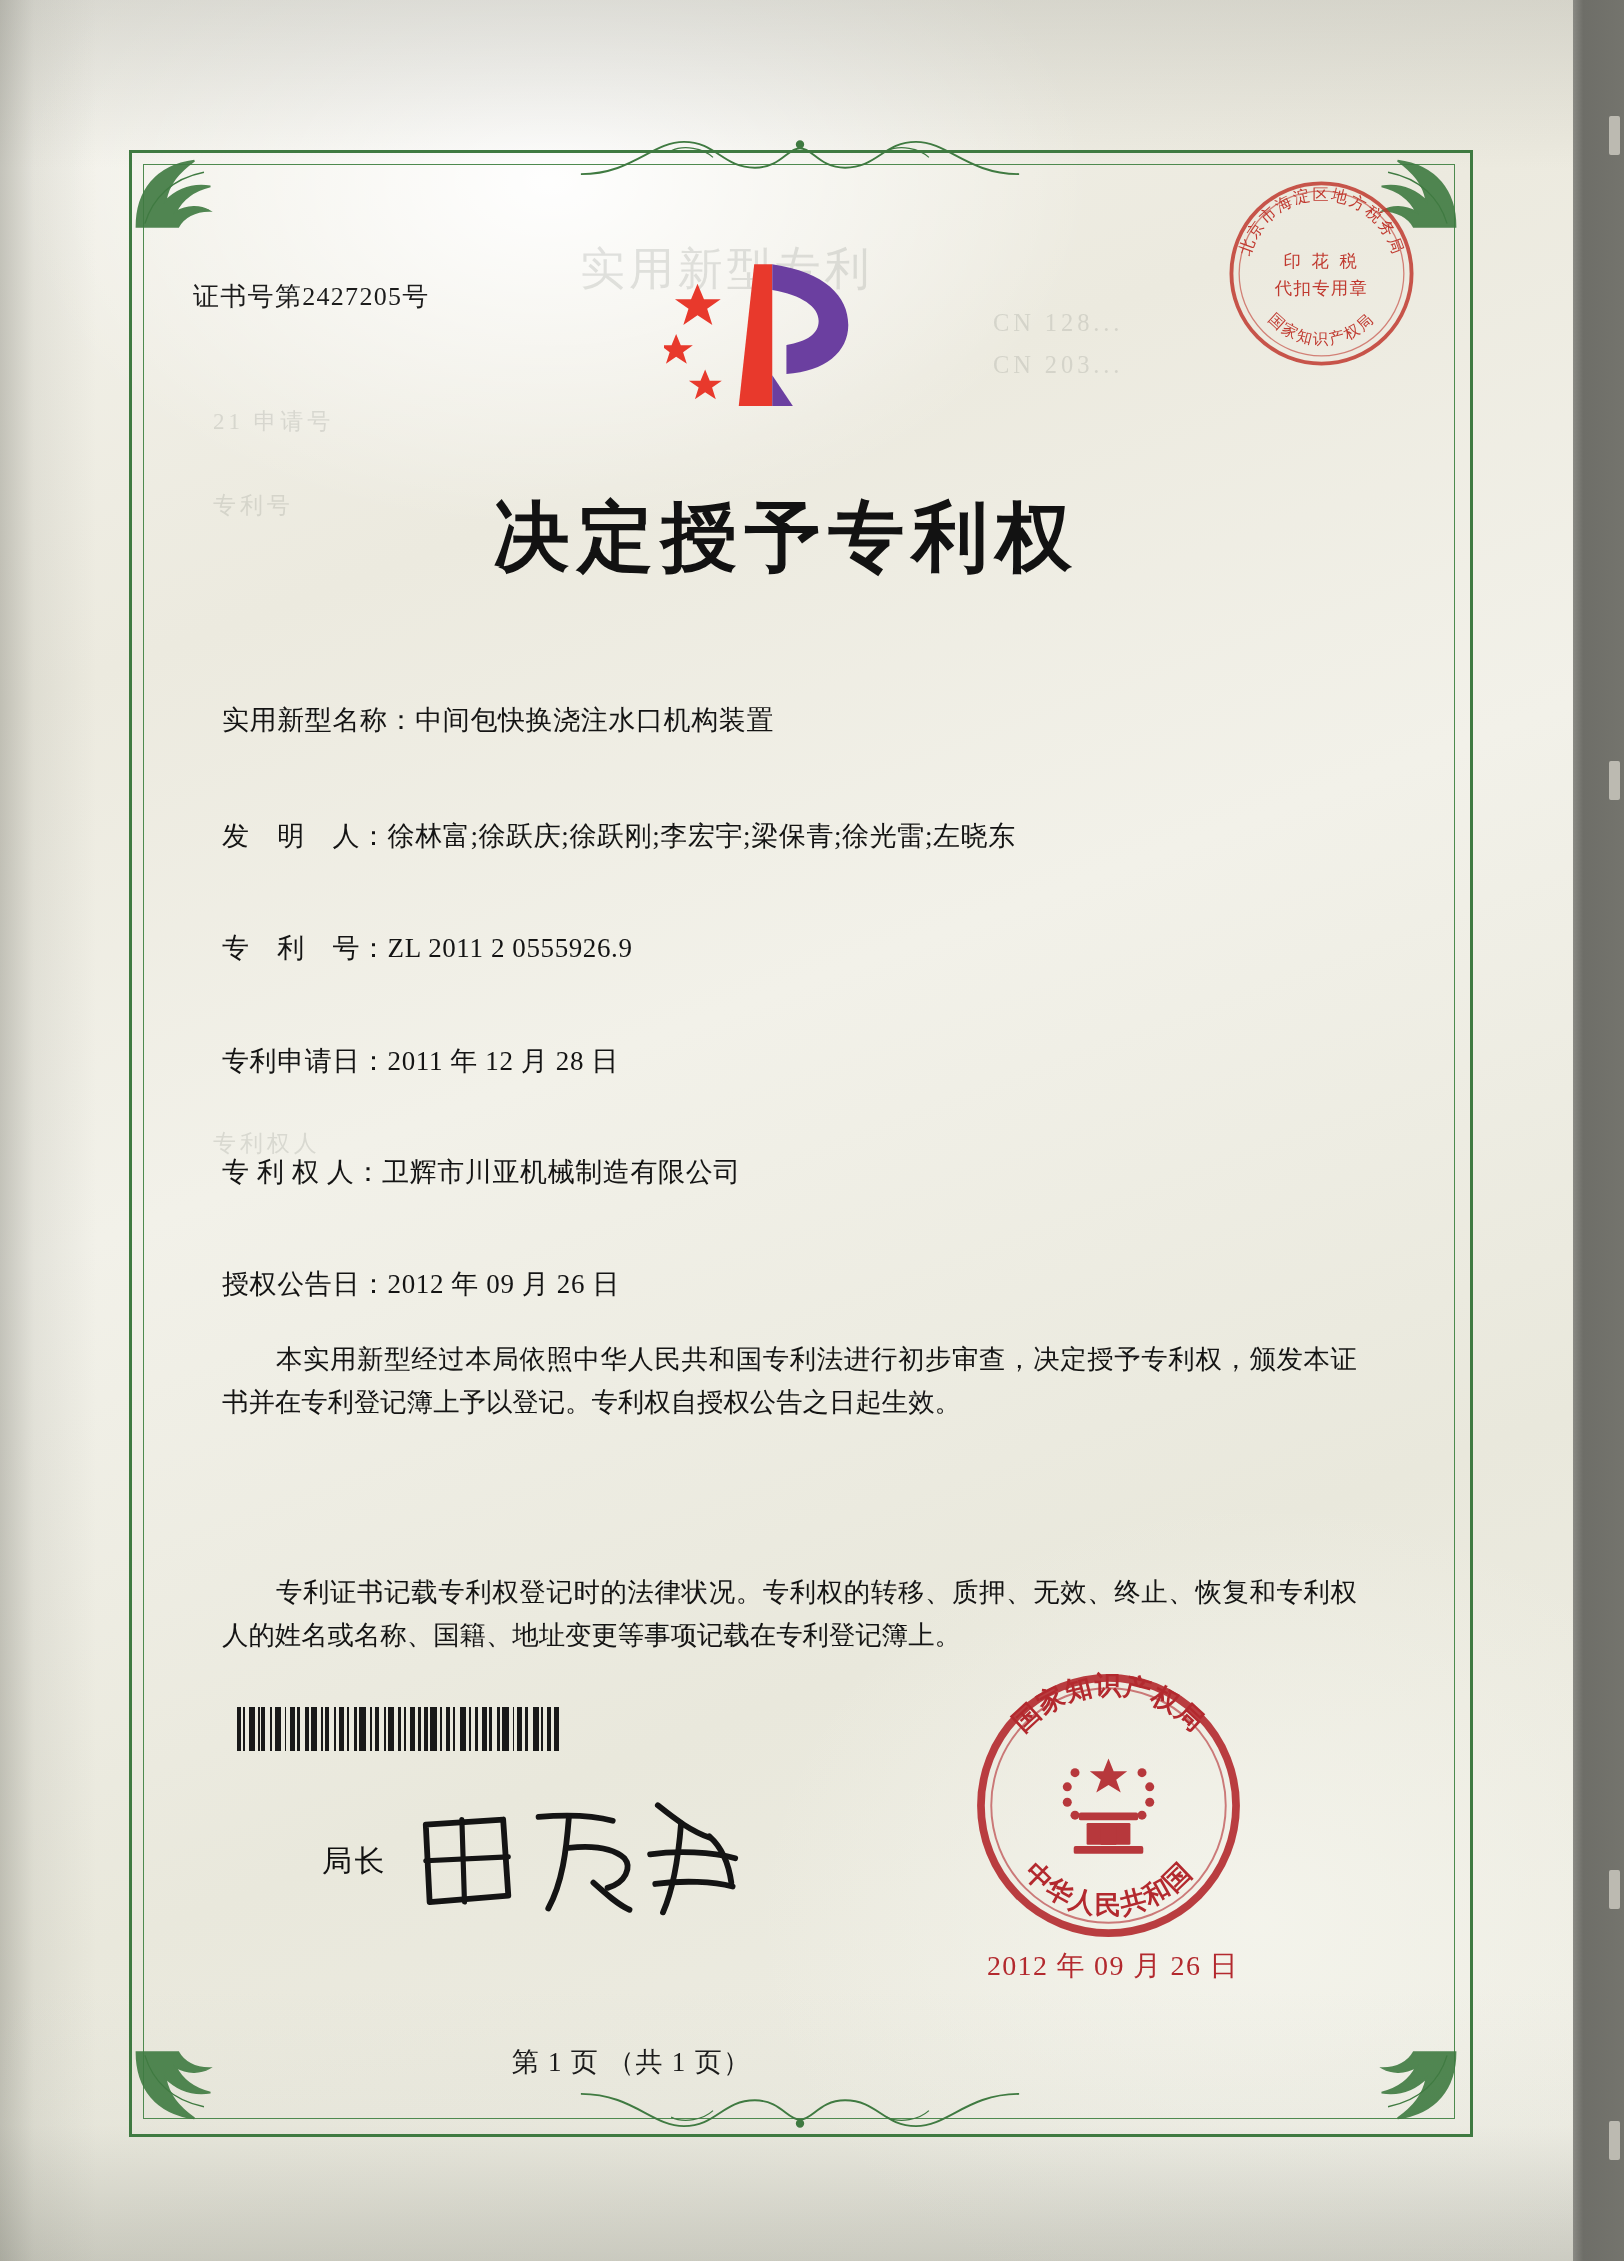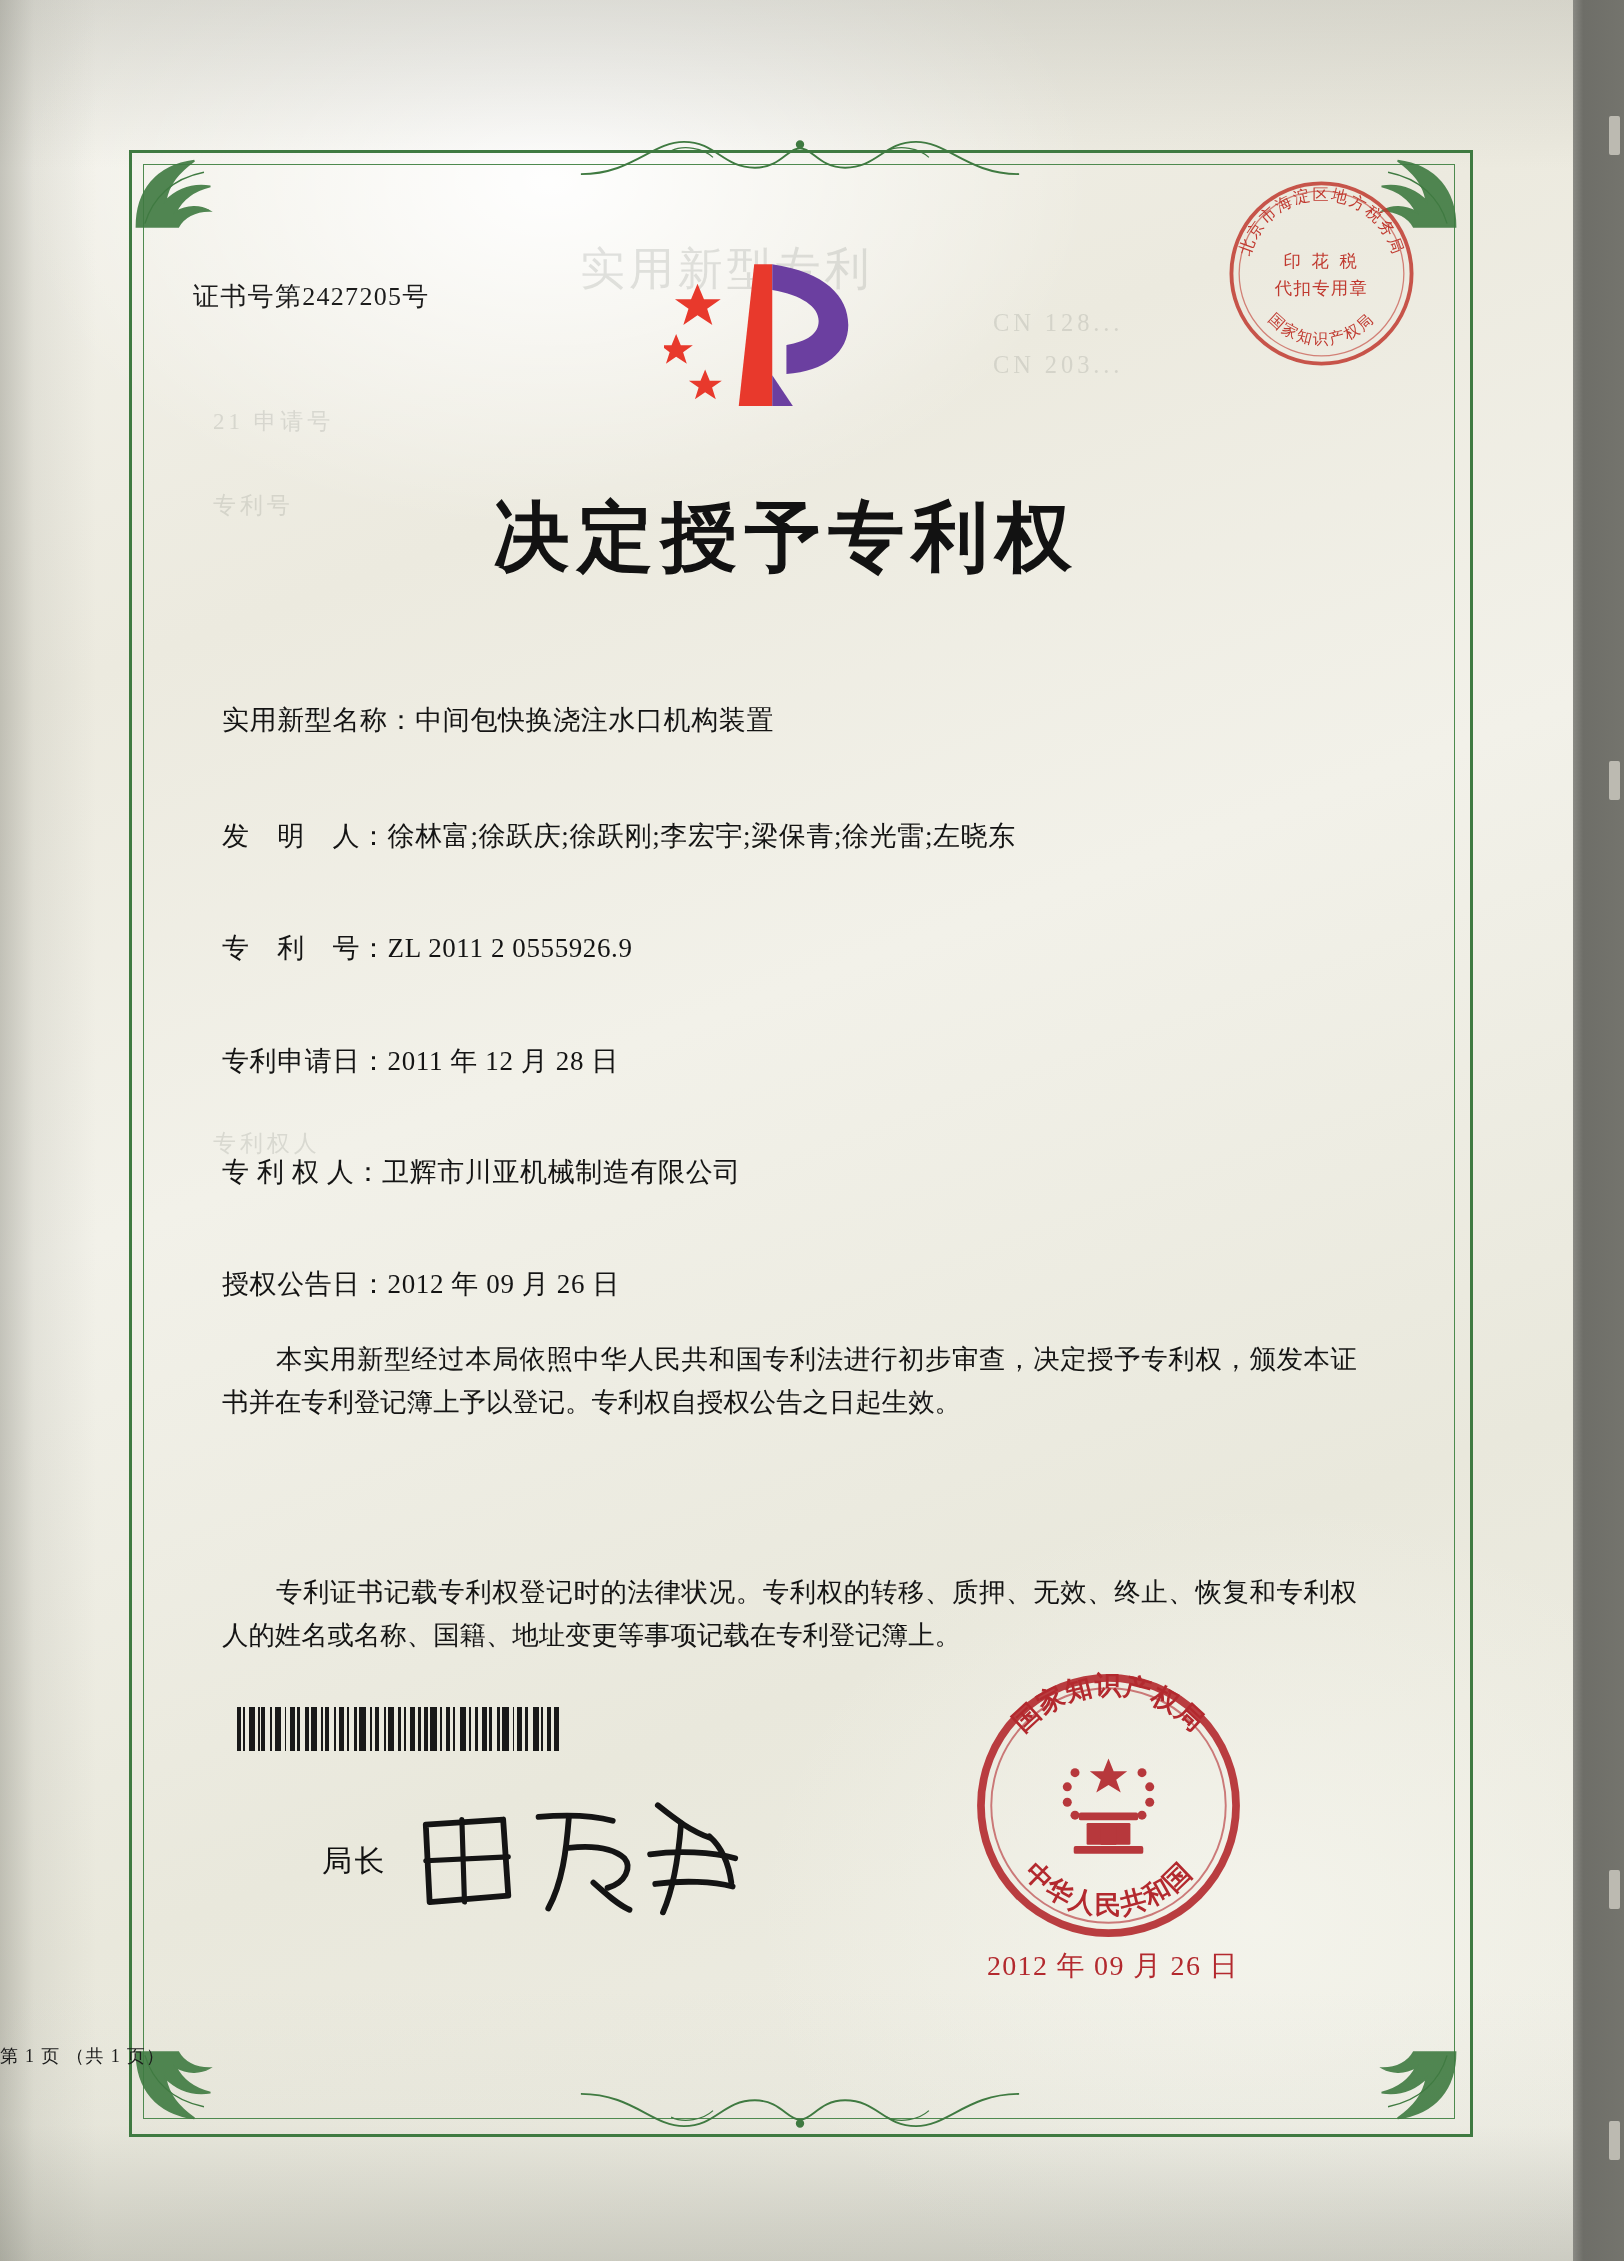--- a/index.html
+++ b/index.html
@@ -207,22 +207,22 @@
     font-size: 28px;
     color: #b3292e;
     letter-spacing: 1.3px;
     font-family: "Liberation Serif", serif;
   }
 
   .page-footer {
     position: absolute;
     left: 0; top: 2044px;
     width: 1263px;
-    text-align: left;
-    font-size: 18px;
+    text-align: center;
+    font-size: 27px;
     color: #1b1b1b;
     letter-spacing: 1.3px;
   }
 
   
   .ghost {
     position: absolute;
     color: rgba(90,95,85,0.16);
     font-size: 30px;
     letter-spacing: 3.9px;

